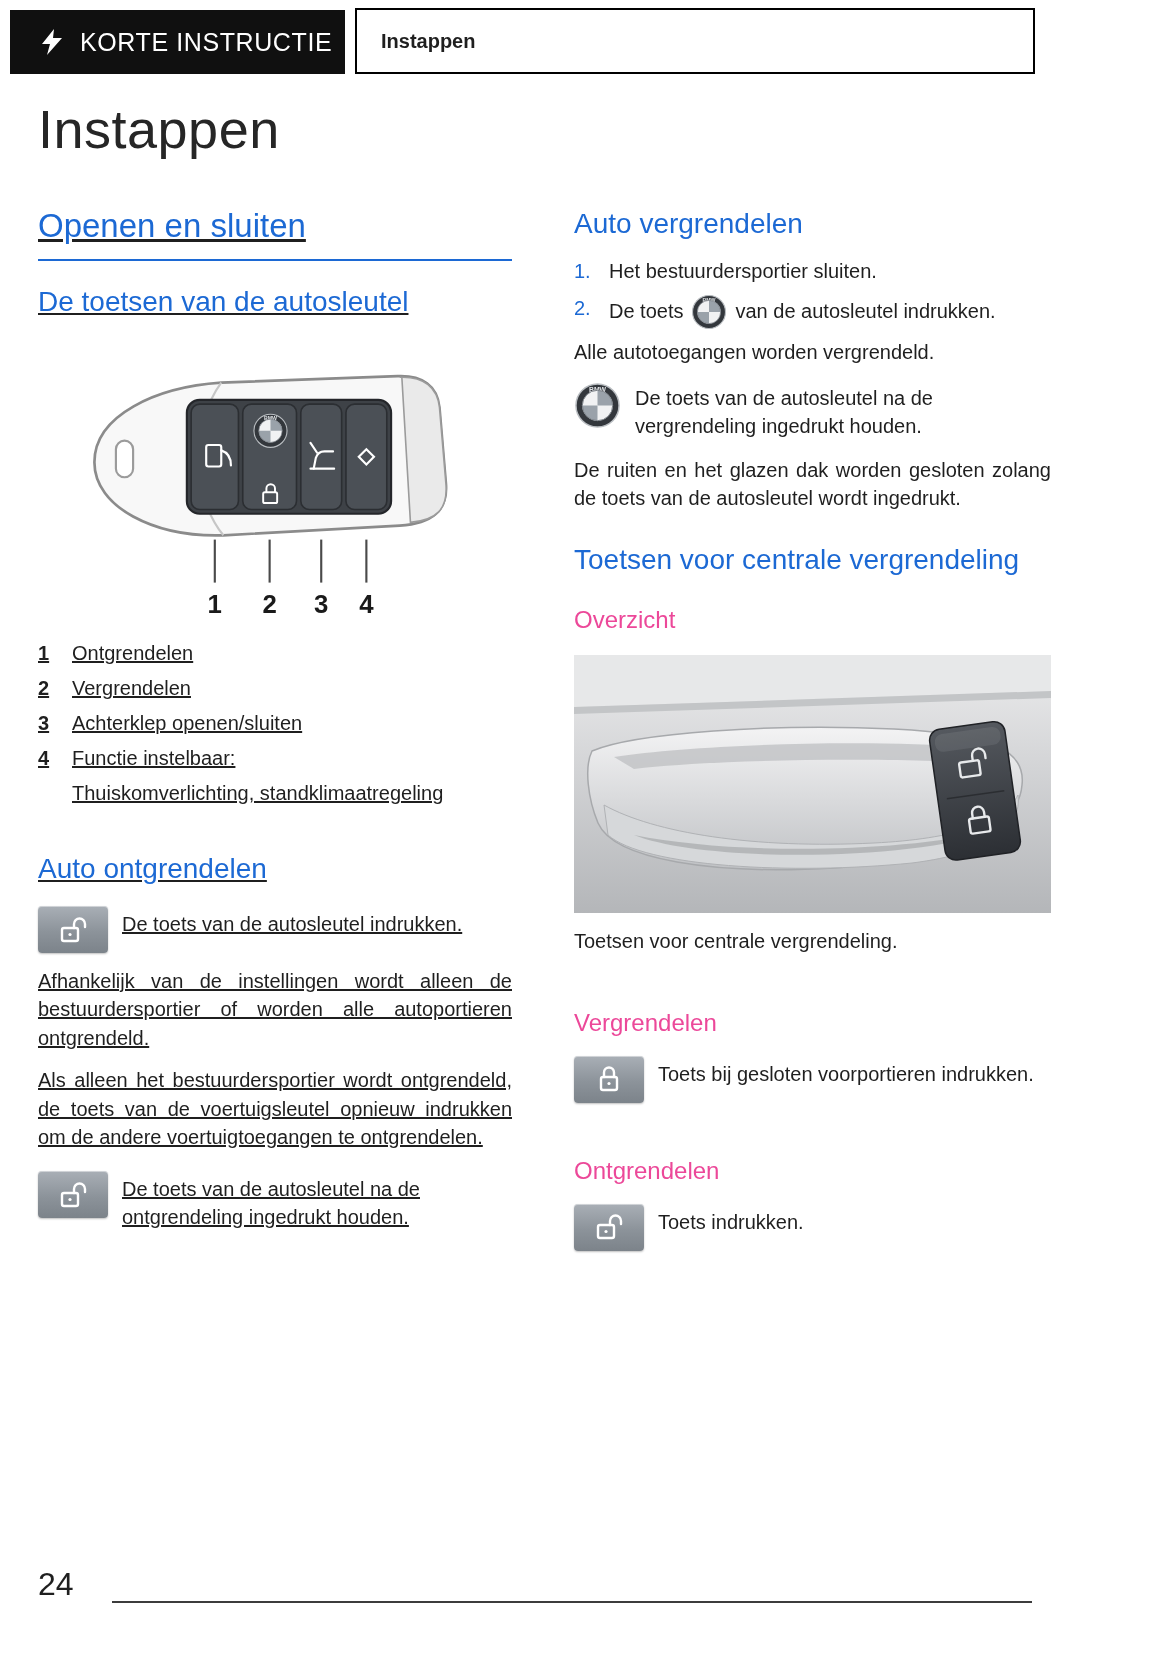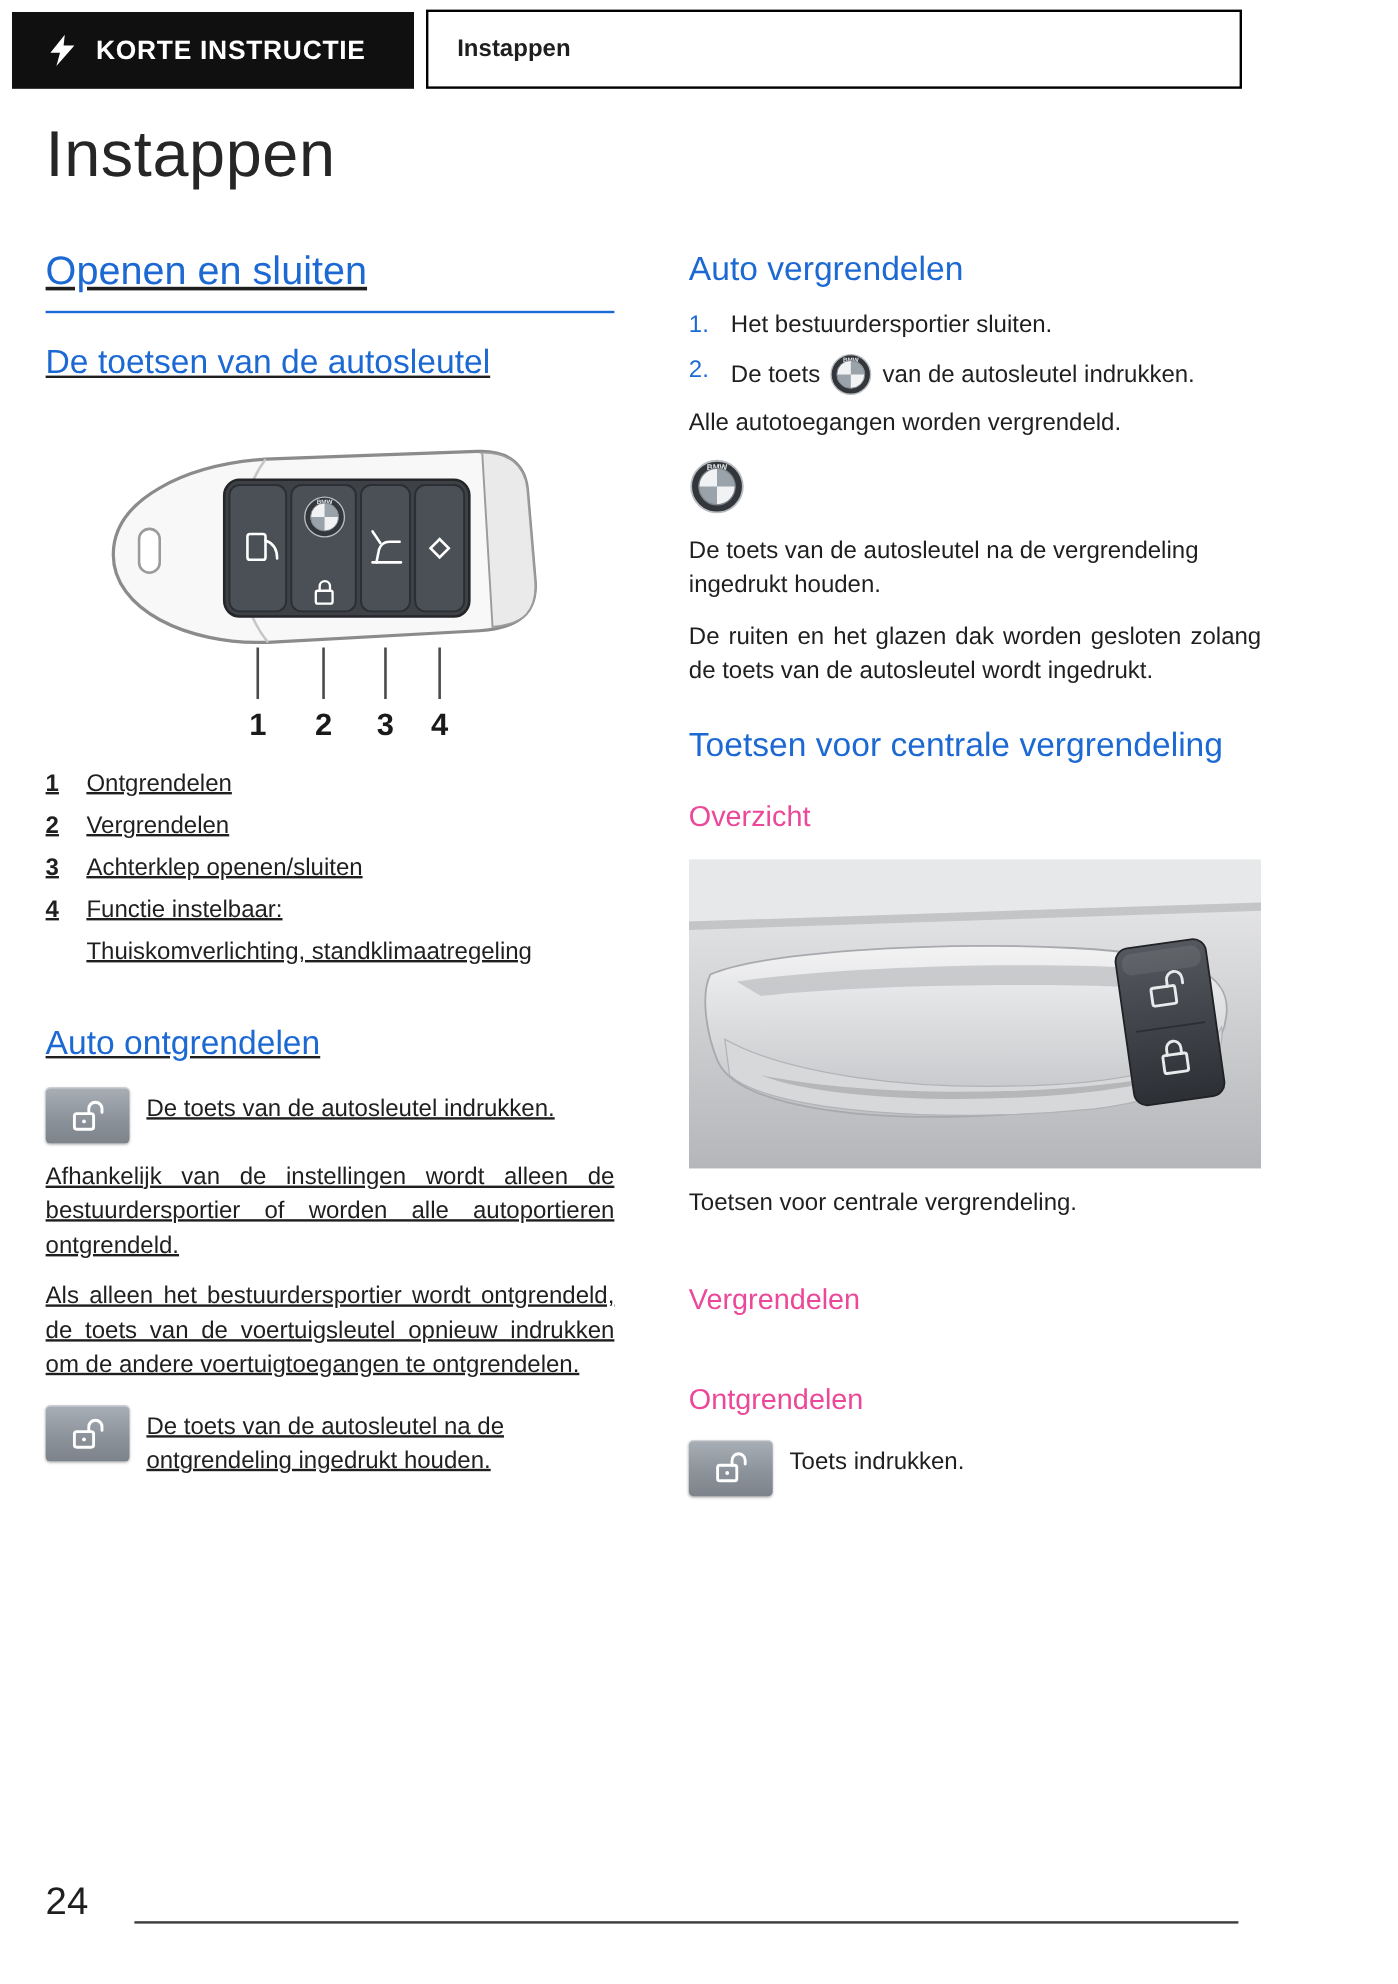--- a/index.html
+++ b/index.html
@@ -10,21 +10,21 @@
     overflow:hidden;
   }
   svg text { font-family:"Liberation Sans", sans-serif; }
 
   
   .badge {
     position:absolute; left:10px; top:10px; width:335px; height:64px;
     background:#101010; color:#fff; display:flex; align-items:center;
     gap:16px; padding-left:30px;
   }
-  .badge .badge-label { font-size:22px; font-weight:bold; letter-spacing:0.6px;text-align:right; }
+  .badge .badge-label { font-size:25px; font-weight:normal; letter-spacing:0.6px;text-align:right; }
   .badge-icon { width:24px; height:28px; flex:none; }
   .tab {
     position:absolute; left:355px; top:8px; width:680px; height:66px;
     border:2px solid #000; background:#fff; display:flex; align-items:center;
     padding-left:24px; font-size:20px; font-weight:bold;
   }
 
   
   .page-title {
     position:absolute; left:38px; top:98px; margin:0;
@@ -66,21 +66,21 @@
   .icon-step { display:flex; gap:14px; align-items:flex-start; margin:20px 0 14px 0; }
   .icon-box {
     width:70px; height:47px; flex:none; border-radius:4px;
     background:linear-gradient(180deg,#a9afb6 0%, #8c939a 55%, #7c838a 100%);
     box-shadow:inset 0 1px 0 rgba(255,255,255,.45), 0 1px 2px rgba(0,0,0,.25);
     display:flex; align-items:center; justify-content:center;
   }
   .icon-box svg { width:34px; height:34px; }
   .icon-step p { margin:0; padding-top:4px; font-size:20px; line-height:1.4; text-align:left; }
 
-  .note-row { display:flex; gap:14px; align-items:flex-start; margin:16px 0 16px 0;flex-direction:column; }
+  .note-row { display:flex; gap:14px; align-items:flex-start; margin:16px 0 16px 0; }
   .roundel-badge { width:47px; height:47px; flex:none; }
   .note-row p { margin:0; padding-top:2px; font-size:20px; line-height:1.4; }
 
   
   .steps { margin-bottom:6px; }
   .step { display:flex; margin-bottom:8px; font-size:20px; line-height:1.45; }
   .step-num { width:35px; flex:none; color:#1c69d4; }
   .inline-roundel { width:36px; height:36px; vertical-align:-12px; margin:0 8px; }
 
   
@@ -294,20 +294,28 @@
           <rect x="391" y="163" width="20" height="15" rx="2"></rect>
           <path d="M395,163 v-5 a6,6 0 0 1 12,0 v5"></path>
         </g>
       </g>
     </svg>
   </div>
 
   <p class="photo-caption">Toetsen voor centrale vergrendeling.</p>
 
   <h4 class="h4s gap">Vergrendelen</h4>
+  <div class="icon-step" style="margin-top:0">
+    <div class="icon-box">
+      <svg viewBox="0 0 34 34">
+          <use href="#sym-lock-closed"></use>
+        </svg>
+    </div>
+    <p>Toets bij gesloten voorportieren indrukken.</p>
+  </div>
 
   <h4 class="h4s gap">Ontgrendelen</h4>
   <div class="icon-step" style="margin-top:0">
     <div class="icon-box">
       <svg viewBox="0 0 34 34">
           <use href="#sym-lock-open"></use>
         </svg>
     </div>
     <p>Toets indrukken.</p>
   </div>

